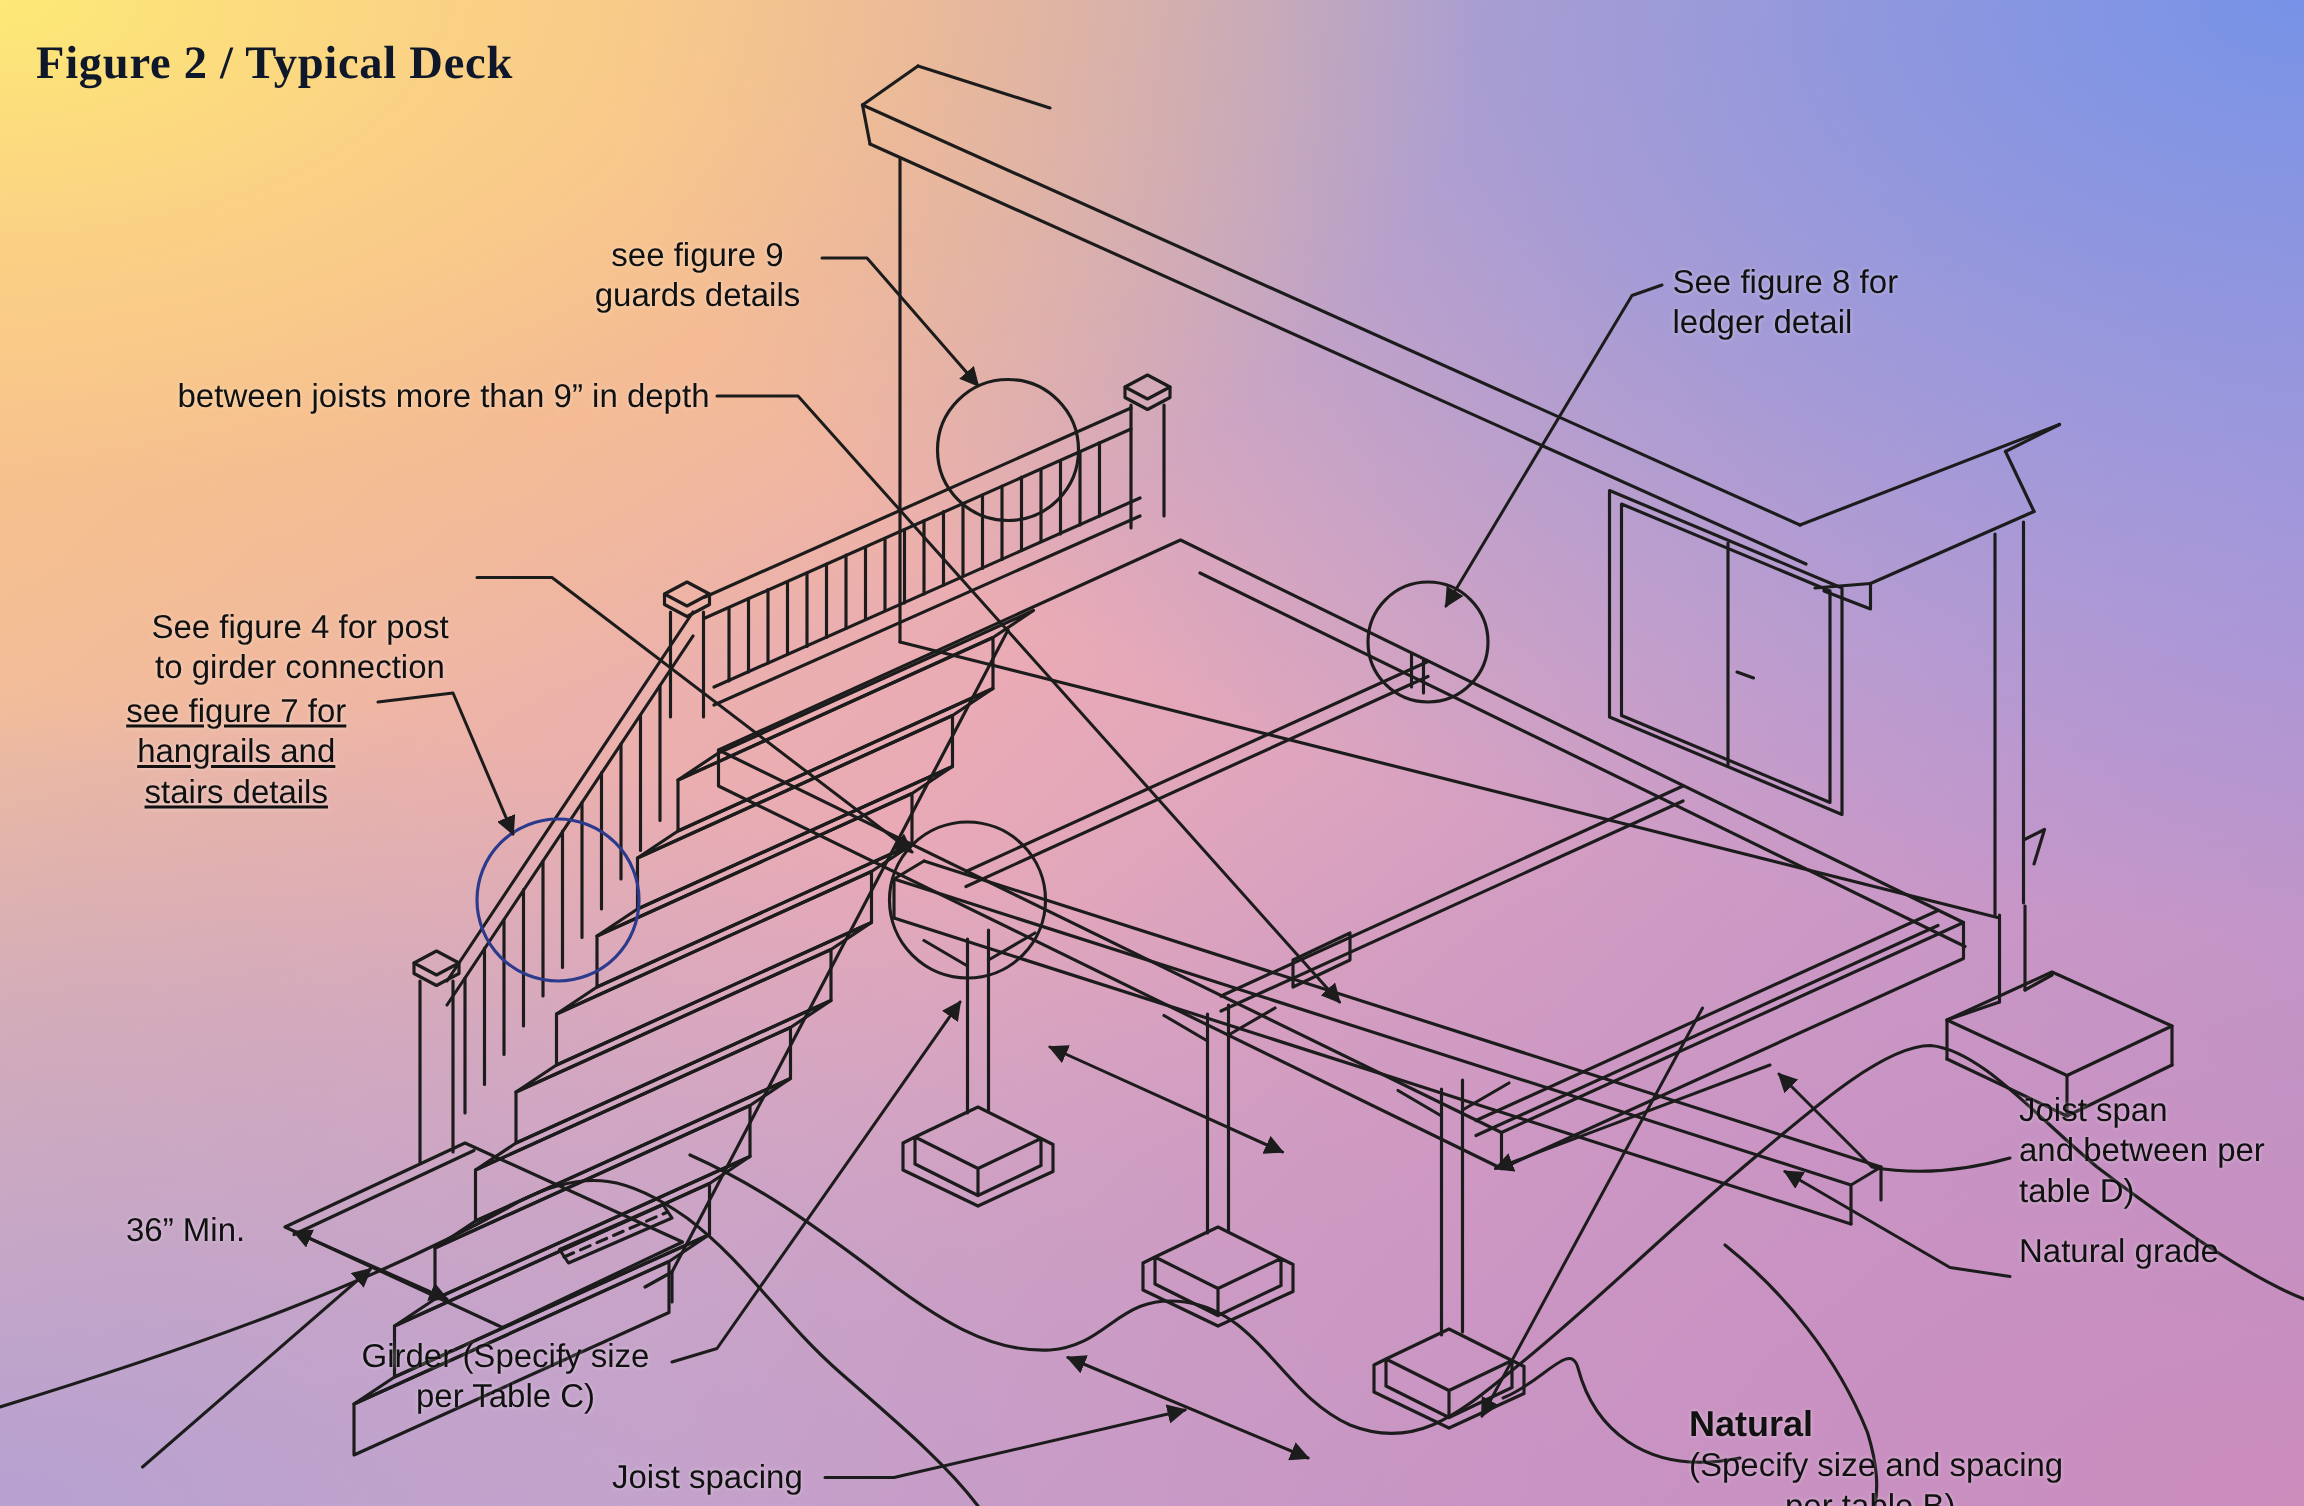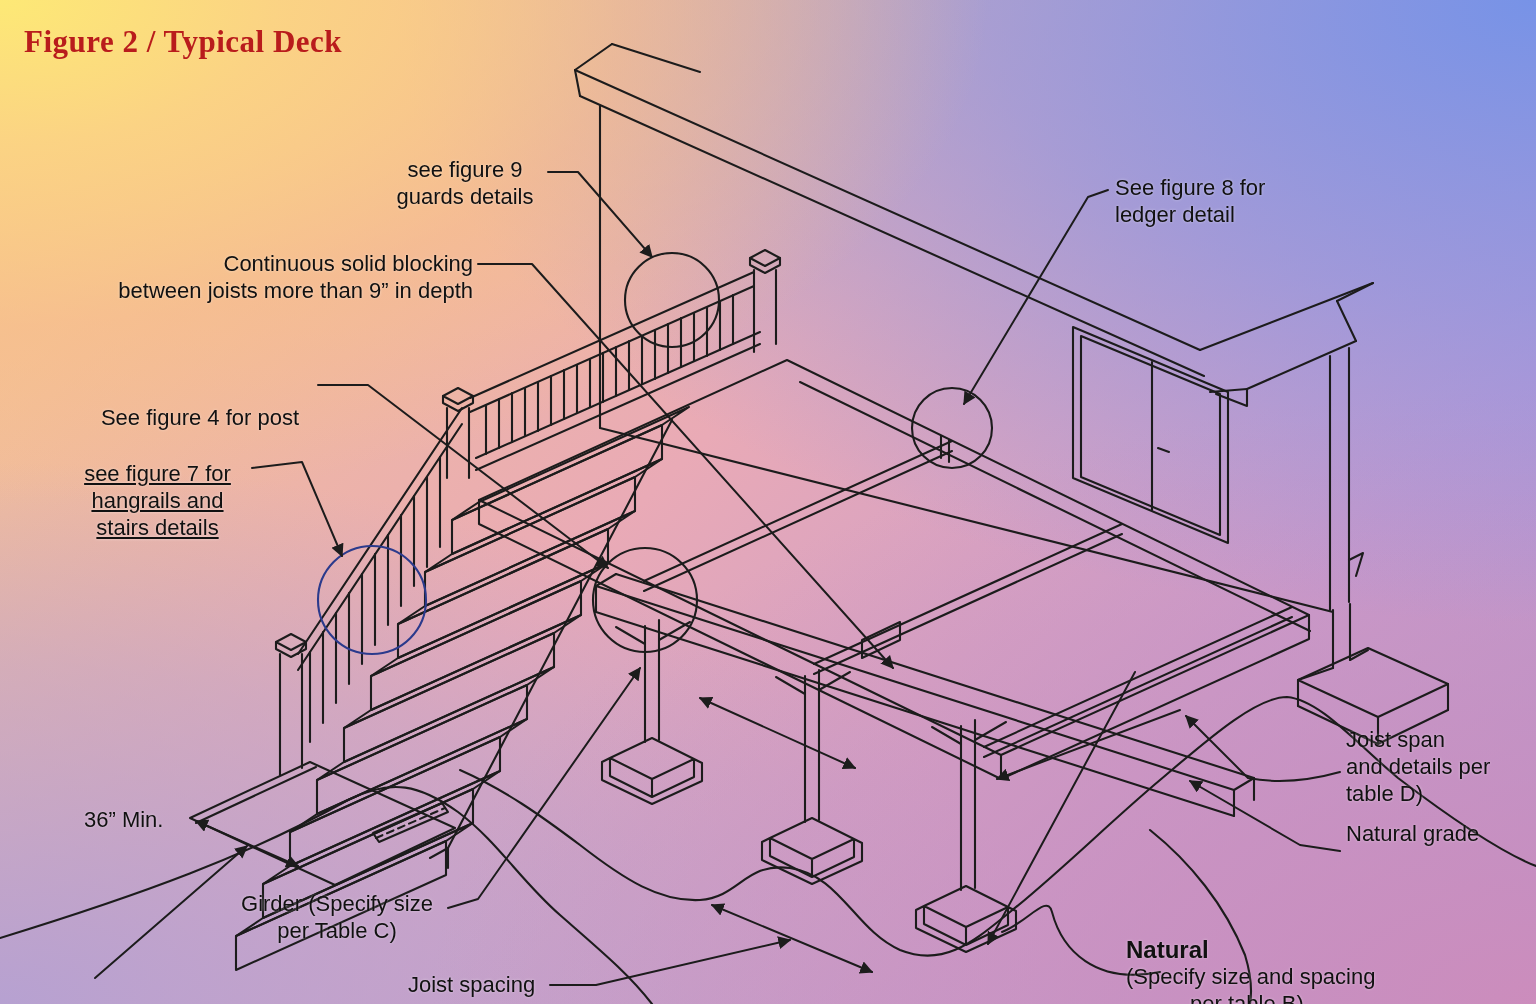--- a/index.html
+++ b/index.html
@@ -16,21 +16,21 @@
   svg.diagram{position:absolute;left:0;top:0;}
   .lbl{
     position:absolute;color:#111;font-size:22px;line-height:27px;
     text-shadow:0 0 3px rgba(255,255,255,0.45);white-space:nowrap;
   }
   .lbl.center{text-align:center;}
   .lbl.right{text-align:right;}
   .title{
     position:absolute;left:24px;top:24px;
     font-family:"Liberation Serif",serif;font-weight:bold;font-size:31px;
-    color:#b91c1c;letter-spacing:0.5px;
+    color:#0f172a;letter-spacing:0.5px;
   }
   .footing-head{font-weight:bold;font-size:24px;}
 </style>
 </head>
 <body>
 
 <svg class="diagram" width="1536" height="1004" viewBox="0 0 1536 1004">
   <defs>
     <marker id="arr" viewBox="0 0 10 10" refX="9" refY="5" markerWidth="6.5" markerHeight="6.5" orient="auto-start-reverse">
       <path d="M0,0 L10,5 L0,10 Z" fill="#1c1c1c"></path>
@@ -209,51 +209,51 @@
 </svg>
 
 <div class="title">Figure 2 / Typical Deck</div>
 
 <div class="lbl center" style="left:385px;top:156px;width:160px;">
   <div>see figure 9</div>
   <div>guards details</div>
 </div>
 
 <div class="lbl right" style="left:58px;top:250px;width:415px;">
-  <div>Continuous solid blocking</div>
   <div>between joists more than 9” in depth</div>
 </div>
 
 <div class="lbl" style="left:1115px;top:174px;">
   <div>See figure 8 for</div>
   <div>ledger detail</div>
 </div>
 
 <div class="lbl center" style="left:85px;top:372px;width:230px;margin-top:32px;">
   <div>See figure 4 for post</div>
+  <div>to girder connection</div>
 </div>
 
 <div class="lbl center" style="left:60px;top:460px;width:195px;text-decoration:underline;">
   <div>see figure 7 for</div>
   <div>hangrails and</div>
   <div>stairs details</div>
 </div>
 
 <div class="lbl" style="left:84px;top:806px;">36” Min.</div>
 
 <div class="lbl center" style="left:228px;top:890px;width:218px;">
   <div>Girder (Specify size</div>
   <div>per Table C)</div>
 </div>
 
 <div class="lbl" style="left:408px;top:971px;">Joist spacing</div>
 
 <div class="lbl" style="left:1346px;top:726px;">
   <div>Joist span</div>
-  <div>and details per</div>
+  <div>and between per</div>
   <div>table D)</div>
 </div>
 
 <div class="lbl" style="left:1346px;top:820px;">Natural grade</div>
 
 <div class="lbl" style="left:1126px;top:936px;">
   <div class="footing-head">Natural</div>
   <div>(Specify size and spacing</div>
   <div style="padding-left:64px;">per table B)</div>
 </div>

